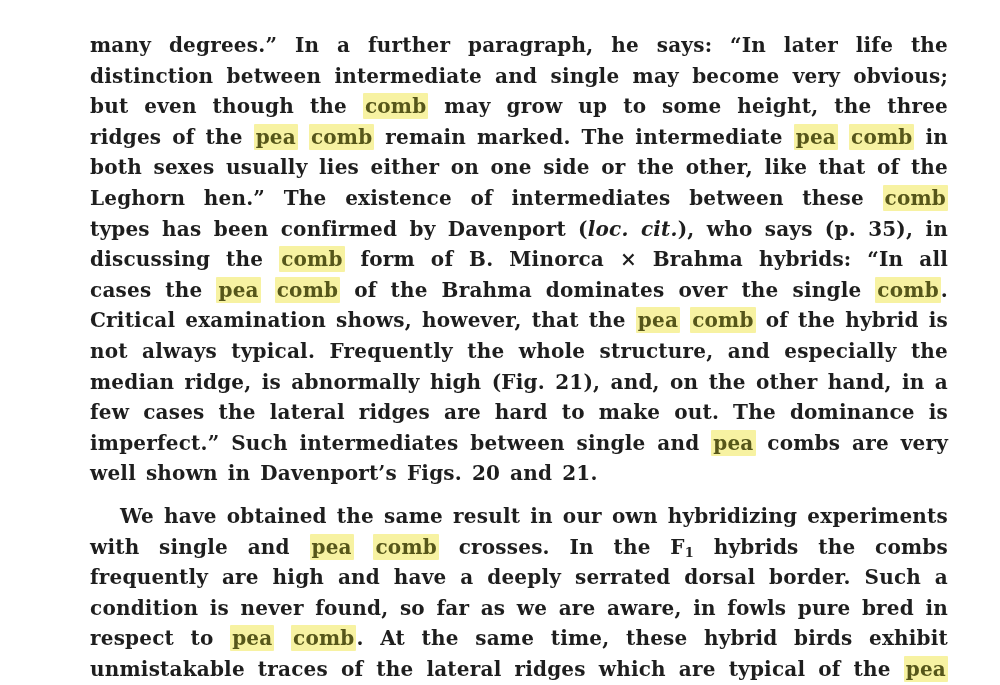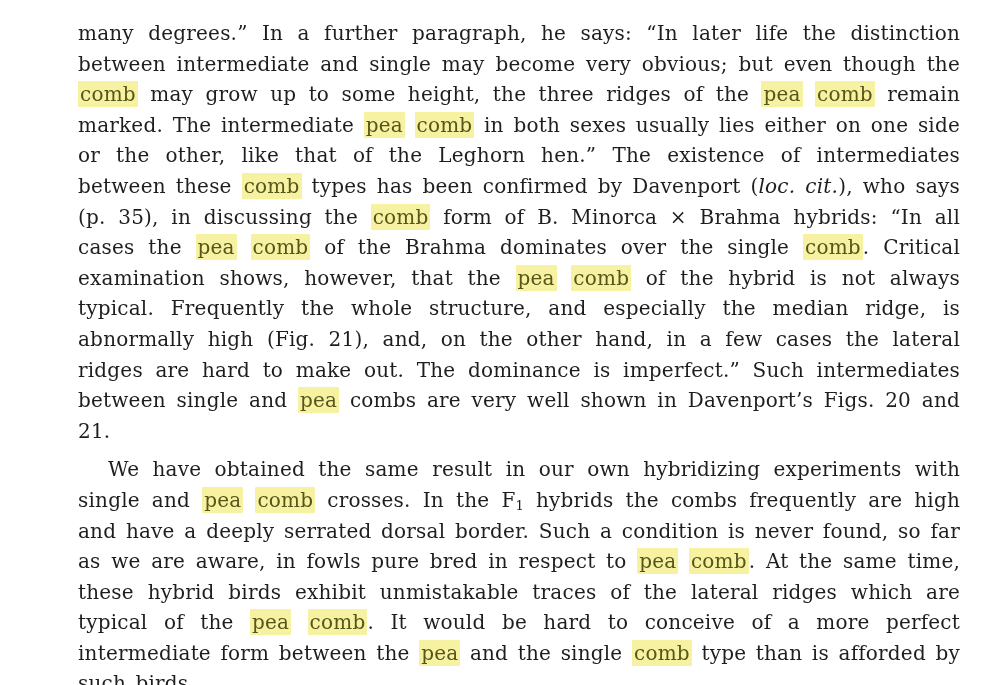--- a/index.html
+++ b/index.html
@@ -28,21 +28,22 @@
     top: 18px;
     width: 882px;
     color: var(--text);
     font-size: 20px;
     line-height: 30.6px;
     text-align: justify;
     word-spacing: 0.14em;
     letter-spacing: 0.01em;
   }
   .text-block p {
-    margin: 0;
+    margin: 12px;
+    font-weight: bold;
   }
   .text-block p + p {
     margin-top: 8px;
     text-indent: 30px;
   }
   .hl {
     background: var(--hl-bg);
     color: var(--hl-text);
     padding: 1px 2px;
     border-radius: 1px;

